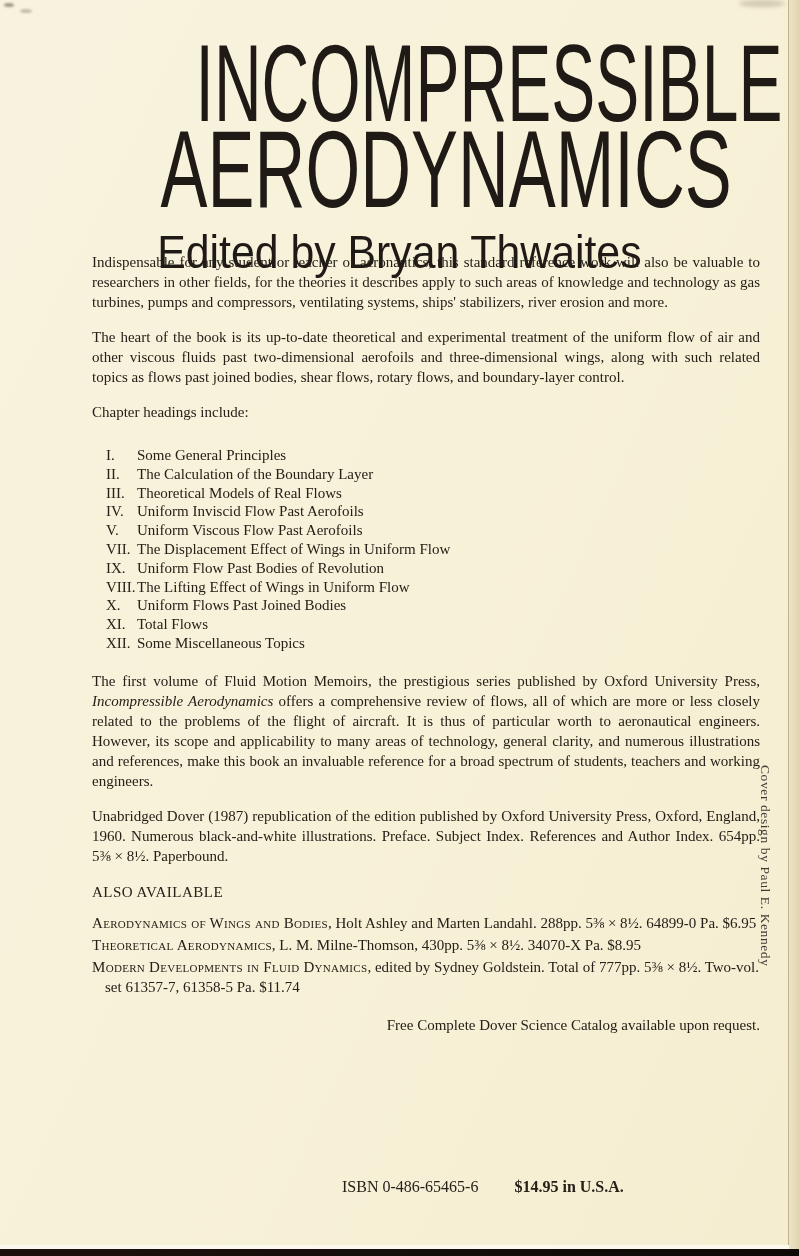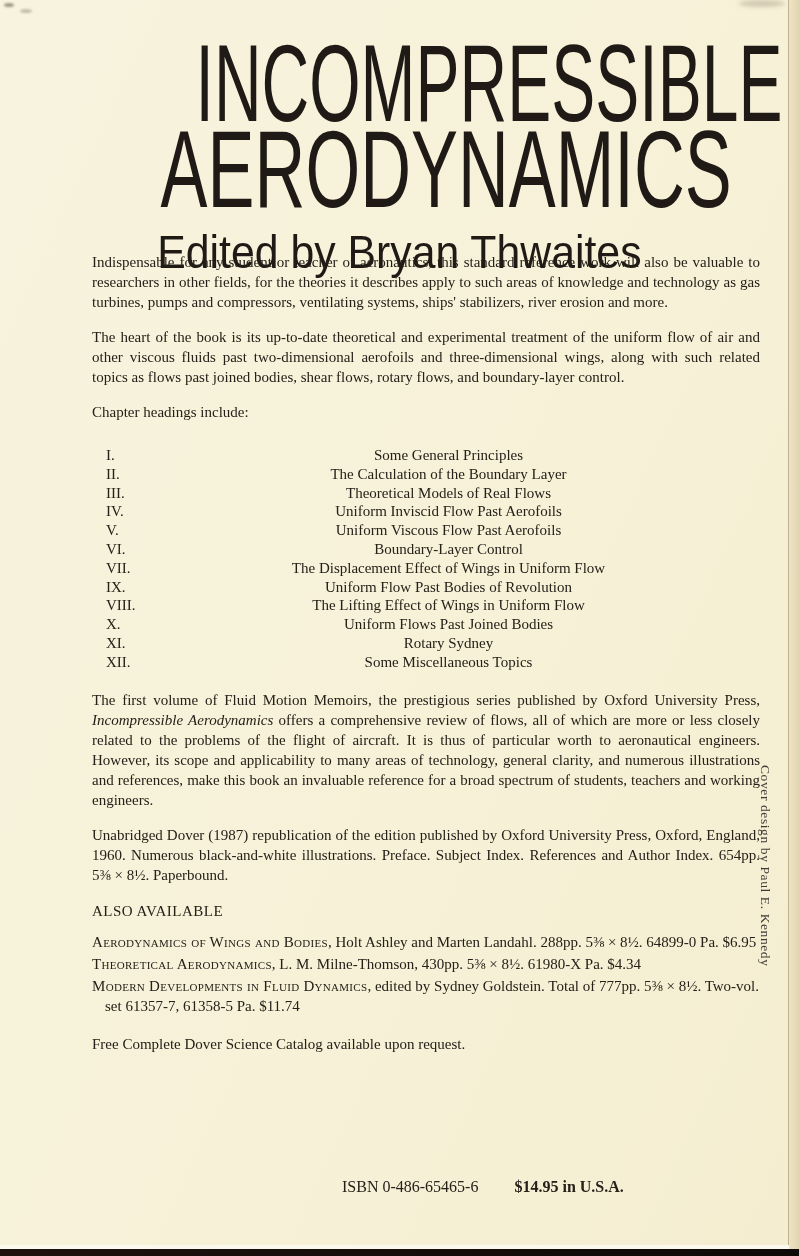--- a/index.html
+++ b/index.html
@@ -27,27 +27,27 @@
   
   .content {
     position:absolute; left:92px; top:252px; width:668px;
     font-size:15px; line-height:20px; text-align:justify;
   }
   .para { margin:0 0 15px 0; }
   .chapters-heading { margin:0 0 24px 0; text-align:left; }
   .chapter-list { margin:0 0 18px 0; line-height:18.8px; }
   .chapter-row { display:flex; padding-left:14px; text-align:left; }
   .chapter-num { flex:0 0 auto; min-width:31px; }
-  .chapter-title { flex:1 1 auto; text-align:center; }
+  .chapter-title { flex:1 1 auto; text-align:left; }
   .p3 { margin:8px 0 15px 0; }
   .book-series-title { font-style:italic; }
   .also-heading { margin:16px 0 11px 0; letter-spacing:.5px; }
   .book-item { margin:0 0 2px 0; padding-left:13px; text-indent:-13px; text-align:left; line-height:20px; }
   .book-title { font-variant:small-caps; letter-spacing:.3px;margin-top:36px; }
-  .catalog-note { margin:18px 0 0 0; text-align:left; }
+  .catalog-note { margin:18px 0 0 0; text-align:right; }
 
   
   .isbn-line { position:absolute; top:1178px; left:342px; font-size:16px; white-space:nowrap; }
   .isbn { margin-right:36px; }
   .price { font-weight:bold; }
 
   
   .side-credit {
     position:absolute; top:765px; right:26px; height:280px;
     writing-mode:vertical-rl; text-orientation:mixed;
@@ -105,57 +105,53 @@
         </div>
       <div class="chapter-row">
           <span class="chapter-num">IV.</span>
           <span class="chapter-title">Uniform Inviscid Flow Past Aerofoils</span>
         </div>
       <div class="chapter-row">
           <span class="chapter-num">V.</span>
           <span class="chapter-title">Uniform Viscous Flow Past Aerofoils</span>
         </div>
       <div class="chapter-row">
-          <span class="chapter-num">VI.</span>
-          <span class="chapter-title">Boundary-Layer Control</span>
-        </div>
-      <div class="chapter-row">
           <span class="chapter-num">VII.</span>
           <span class="chapter-title">The Displacement Effect of Wings in Uniform Flow</span>
         </div>
       <div class="chapter-row">
           <span class="chapter-num">IX.</span>
           <span class="chapter-title">Uniform Flow Past Bodies of Revolution</span>
         </div>
       <div class="chapter-row">
           <span class="chapter-num">VIII.</span>
           <span class="chapter-title">The Lifting Effect of Wings in Uniform Flow</span>
         </div>
       <div class="chapter-row">
           <span class="chapter-num">X.</span>
           <span class="chapter-title">Uniform Flows Past Joined Bodies</span>
         </div>
       <div class="chapter-row">
           <span class="chapter-num">XI.</span>
-          <span class="chapter-title">Rotary Sydney</span>
+          <span class="chapter-title">Total Flows</span>
         </div>
       <div class="chapter-row">
           <span class="chapter-num">XII.</span>
           <span class="chapter-title">Some Miscellaneous Topics</span>
         </div>
     </div>
 
     <p class="p3"><span>The first volume of Fluid Motion Memoirs, the prestigious series published by Oxford University Press, </span><span class="book-series-title">Incompressible Aerodynamics</span><span> offers a comprehensive review of flows, all of which are more or less closely related to the problems of the flight of aircraft. It is thus of particular worth to aeronautical engineers. However, its scope and applicability to many areas of technology, general clarity, and numerous illustrations and references, make this book an invaluable reference for a broad spectrum of students, teachers and working engineers.</span></p>
 
     <p class="para">Unabridged Dover (1987) republication of the edition published by Oxford University Press, Oxford, England, 1960. Numerous black-and-white illustrations. Preface. Subject Index. References and Author Index. 654pp. 5⅜ × 8½. Paperbound.</p>
 
     <p class="also-heading">ALSO AVAILABLE</p>
 
     <p class="book-item"><span class="book-title">Aerodynamics of Wings and Bodies</span><span>, Holt Ashley and Marten Landahl. 288pp. 5⅜ × 8½. 64899-0 Pa. $6.95</span></p>
-    <p class="book-item"><span class="book-title">Theoretical Aerodynamics</span><span>, L. M. Milne-Thomson, 430pp. 5⅜ × 8½. 61980-X Pa. $4.34</span></p>
+    <p class="book-item"><span class="book-title">Theoretical Aerodynamics</span><span>, L. M. Milne-Thomson, 430pp. 5⅜ × 8½. 34070-X Pa. $8.95</span></p>
     <p class="book-item"><span class="book-title">Modern Developments in Fluid Dynamics</span><span>, edited by Sydney Goldstein. Total of 777pp. 5⅜ × 8½. Two-vol. set 61357-7, 61358-5 Pa. $11.74</span></p>
 
     <p class="catalog-note">Free Complete Dover Science Catalog available upon request.</p>
   </div>
 
   <div class="isbn-line">
     <span class="isbn">ISBN 0-486-65465-6</span><span class="price">$14.95 in U.S.A.</span>
   </div>
 
   <div class="side-credit">Cover design by Paul E. Kennedy</div>

